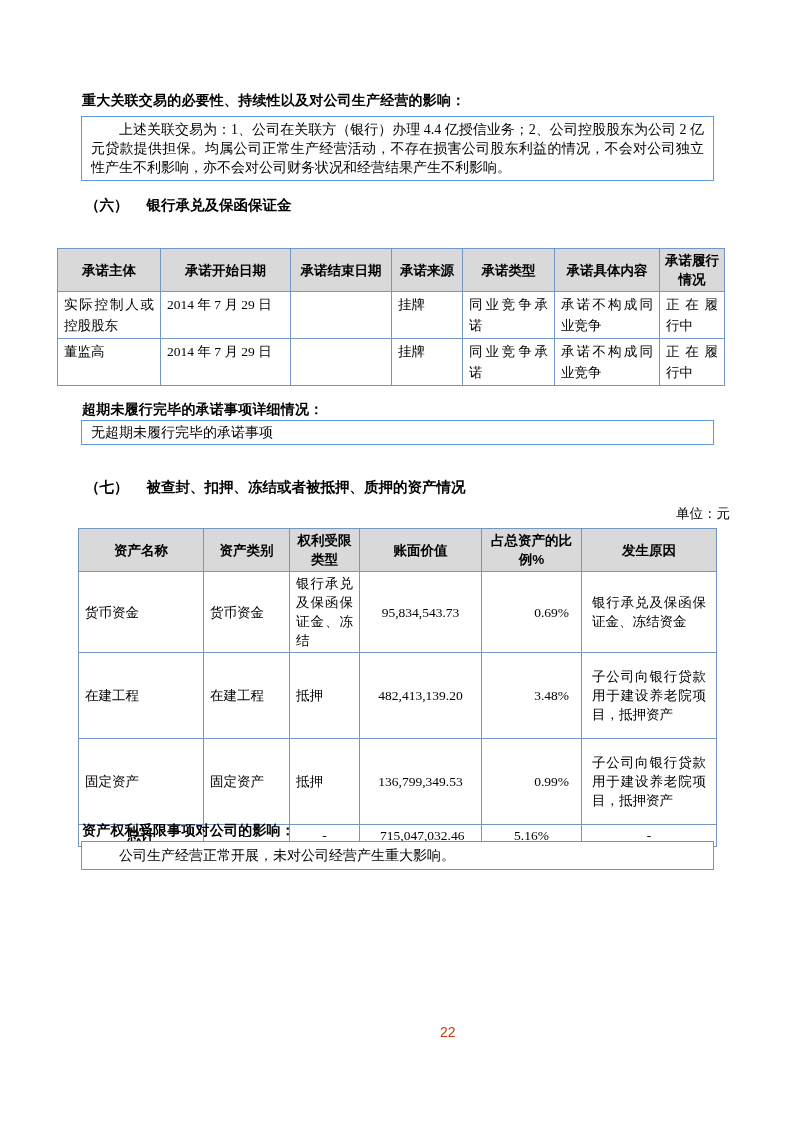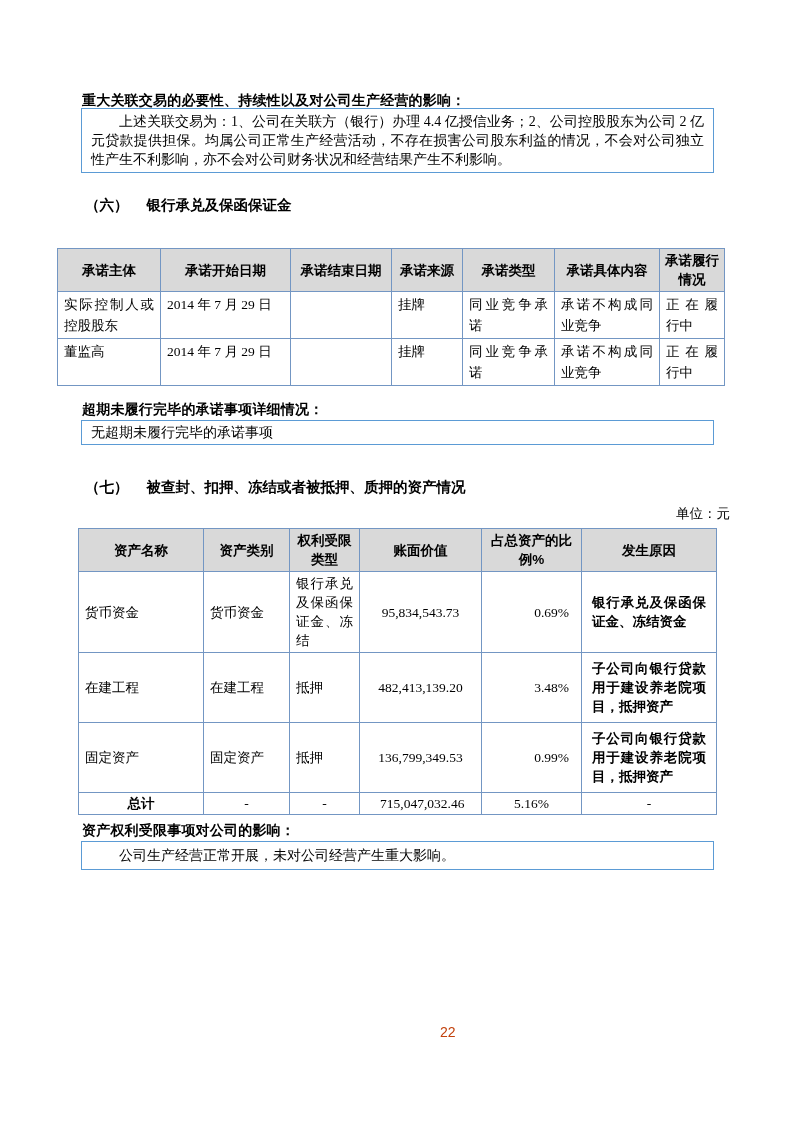--- a/index.html
+++ b/index.html
@@ -13,21 +13,21 @@
   }
   .sec-heading {
     position:absolute; font-family:"Liberation Sans", sans-serif;
     font-weight:700; font-size:14.5px; white-space:nowrap;
   }
   .sec-num { margin-right:18px; }
   .textbox {
     position:absolute; border:1px solid #5b9bd5; background:#fff;
     font-size:14px; line-height:19px;
   }
-  .box1 { left:81px; top:108px; width:613px; padding:3px 9px; }
+  .box1 { left:81px; top:116px; width:613px; padding:3px 9px; }
   .box2 { left:81px; top:420px; width:613px; padding:2px 9px; }
   .box3 { left:81px; top:841px; width:613px; padding:4px 9px; }
   .indent { text-indent:2em; margin:0; text-align:justify; }
   .h1 { left:82px; top:92px; }
   .h6 { left:85px; top:196px; }
   .overdue-h { left:82px; top:401px; }
   .h7 { left:85px; top:478px; }
   .unit { position:absolute; top:505px; left:57px; width:673px; text-align:right; font-size:13.5px; }
   .impact-h { left:82px; top:822px; }
   table { border-collapse:collapse; table-layout:fixed; position:absolute; font-size:13.5px; }
@@ -39,21 +39,21 @@
   .t1 { left:57px; top:248px; width:667px; }
   .t1 thead tr { height:42px; }
   .t1 tbody tr { height:45px; }
   .t1 td {
     vertical-align:top; padding:2px 6px; line-height:21px;
     text-align:justify; text-align-last:left;
   }
   .t2 { left:78px; top:528px; width:638px; }
   .t2 thead tr { height:28px;margin-left:39px; }
   .t2 td { vertical-align:middle; padding:2px 6px; line-height:19px; text-align:justify; text-align-last:left; }
-  .t2 td.c-reason { padding:6px 10px;font-weight:bold; }
+  .t2 td.c-reason { padding:14px 10px; }
   .t2 td.c-value { text-align:center; text-align-last:center; }
   .t2 td.c-pct { text-align:right; text-align-last:right; padding-right:12px; }
   .t2 tr.total-row { height:22px; }
   .t2 tr.total-row td { text-align:center; text-align-last:center; line-height:18px; padding:1px 20px; }
   .t2 tr.total-row td.total-label { font-family:"Liberation Sans", sans-serif; font-weight:700; }
   .r1 { height:77px; } .r2 { height:66px; } .r3 { height:65px; }
   .pagenum {
     position:absolute; left:440px; top:1024px; font-size:14px;
     font-family:"Liberation Sans", sans-serif; color:#c2410c;
   }

